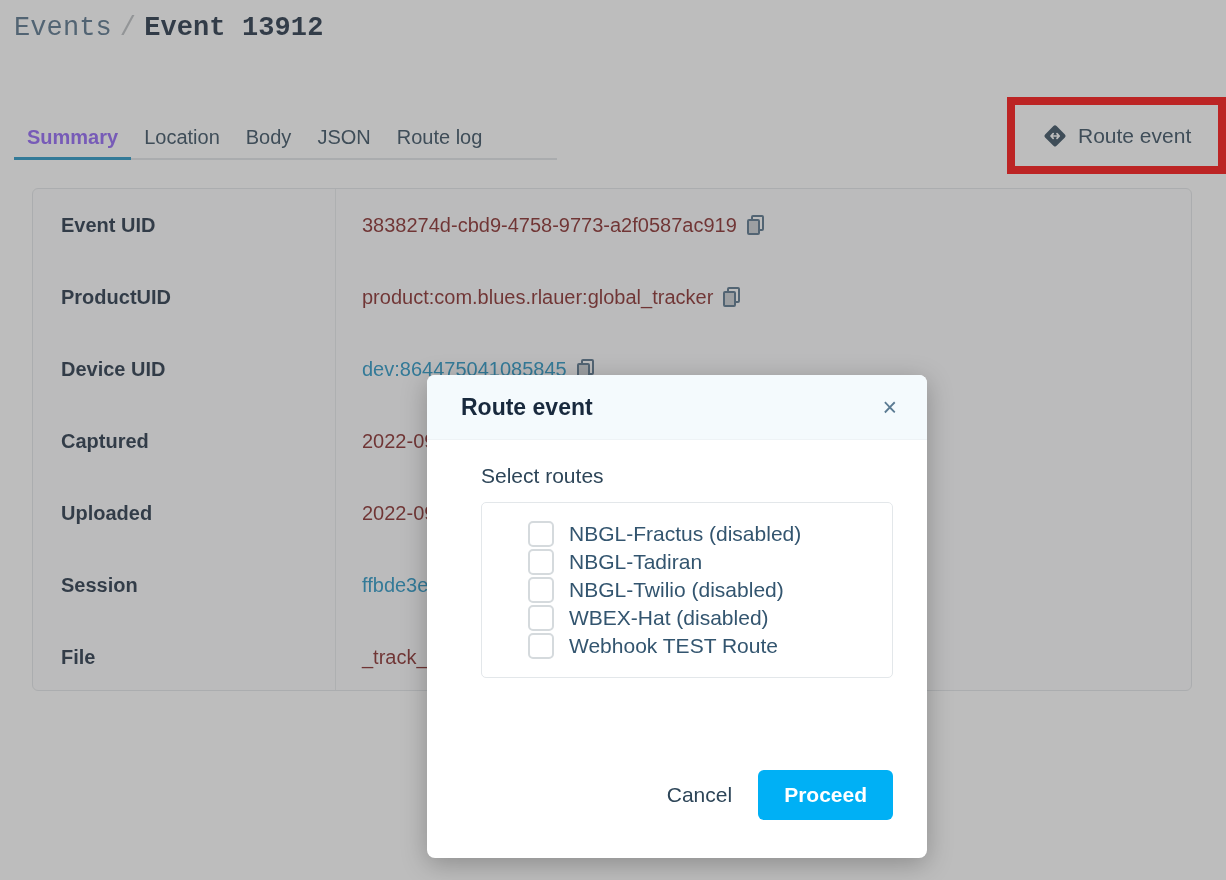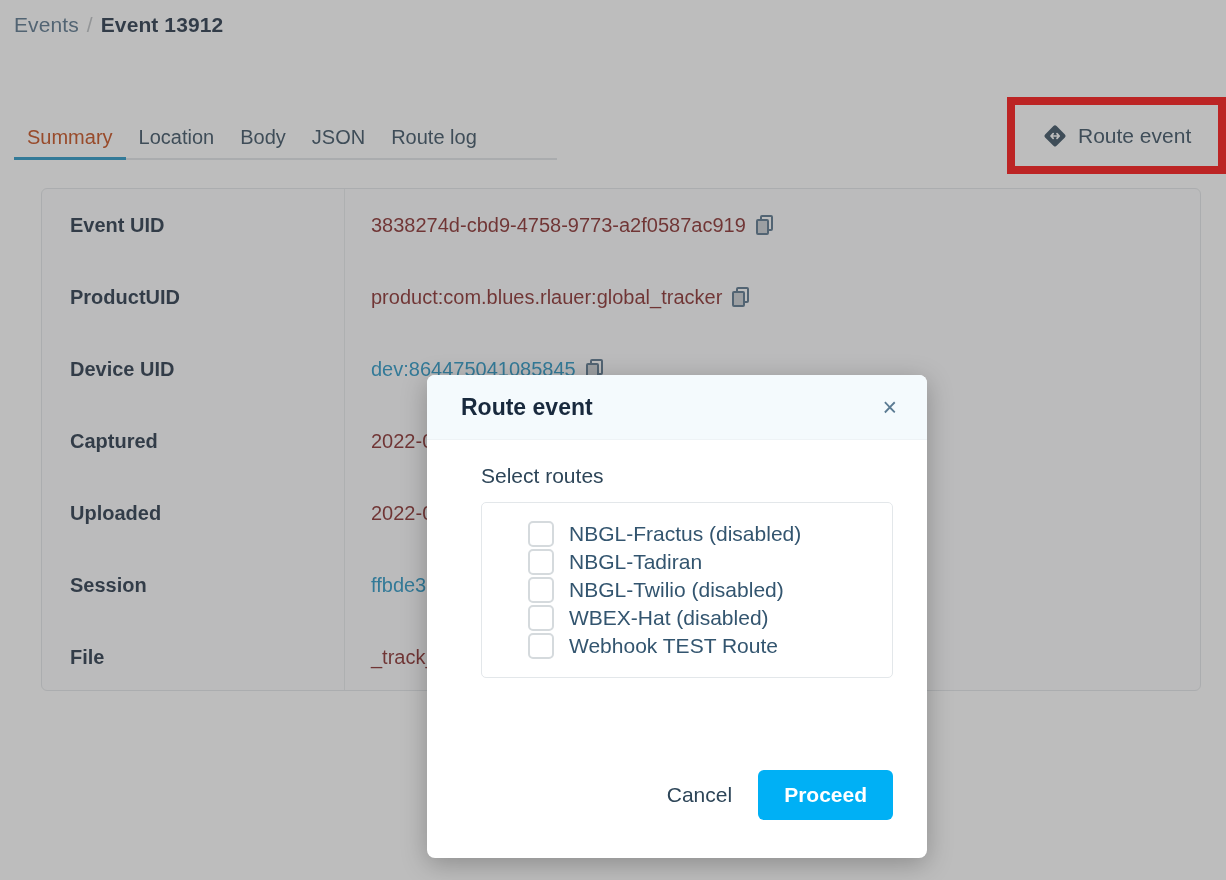--- a/index.html
+++ b/index.html
@@ -19,23 +19,24 @@
   #page {
     position: absolute;
     inset: 0;
     background: #ffffff;
     padding: 0;
   }
 
   .breadcrumb {
     position: absolute;
     left: 14px; top: 13px;
-    font-size: 21px;
+    font-size: 27px;
     letter-spacing: 0.1px;
     white-space: nowrap;
+    font-family: Liberation Mono, monospace;
   }
   .bc-link {
     color: #4d6b84;
     text-decoration: none;
     font-weight: 400;
   }
   .bc-sep {
     color: #b9bdc0;
     margin: 0 8px;
     font-weight: 400;
@@ -58,22 +59,22 @@
   .tab {
     padding: 6px 13px 11px 13px;
     font-size: 20px;
     color: #2d4558;
     cursor: pointer;
     position: relative;
     white-space: nowrap;
     line-height: 1;
   }
   .tab.active {
-    font-weight: 400;
-    color: #c2410c;
+    font-weight: 700;
+    color: #8b5cf6;
     background: rgba(255,255,255,0.16);
   }
   .tab.active::after {
     content: "";
     position: absolute;
     left: 0; right: 0; bottom: -2px;
     height: 3px;
     background: #1a8fc1;
   }
 
@@ -105,21 +106,21 @@
   }
   .route-label {
     font-size: 21px;
     color: #2d4558;
     white-space: nowrap;
   }
 
   
   .summary-card {
     position: absolute;
-    left: 41px; top: 188px;
+    left: 32px; top: 188px;
     width: 1160px; height: 503px;
     border: 1px solid #e2e5e8;
     border-radius: 6px;
     background: #fcfcfd;
     overflow: hidden;
   }
   .summary-col-divider {
     position: absolute;
     left: 302px; top: 0; bottom: 0;
     width: 1px;

